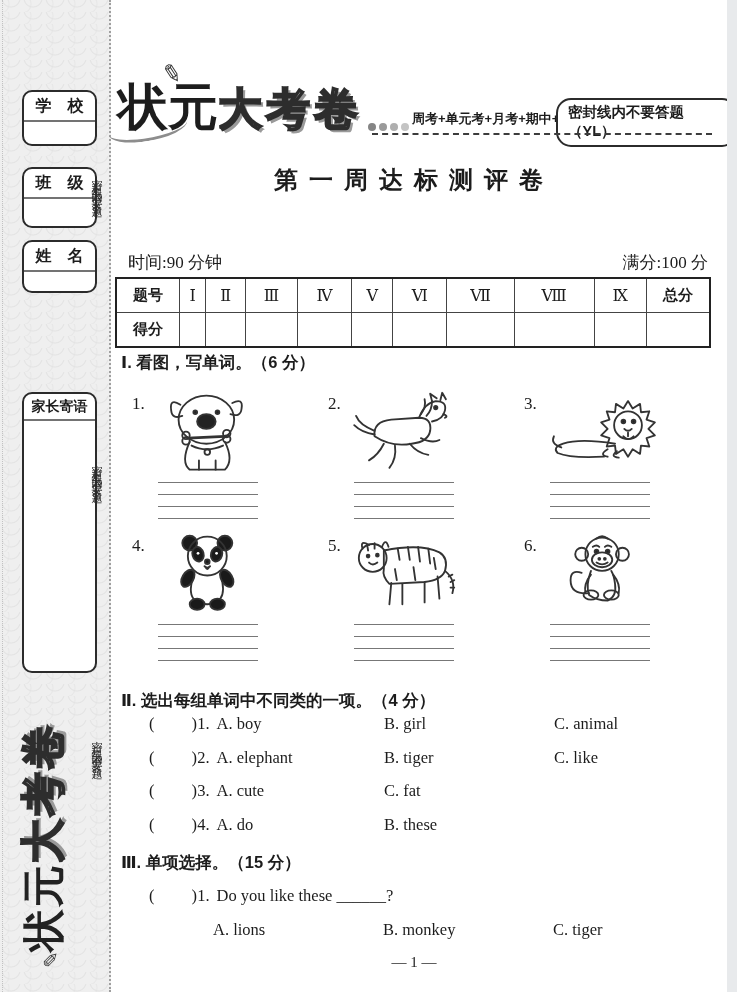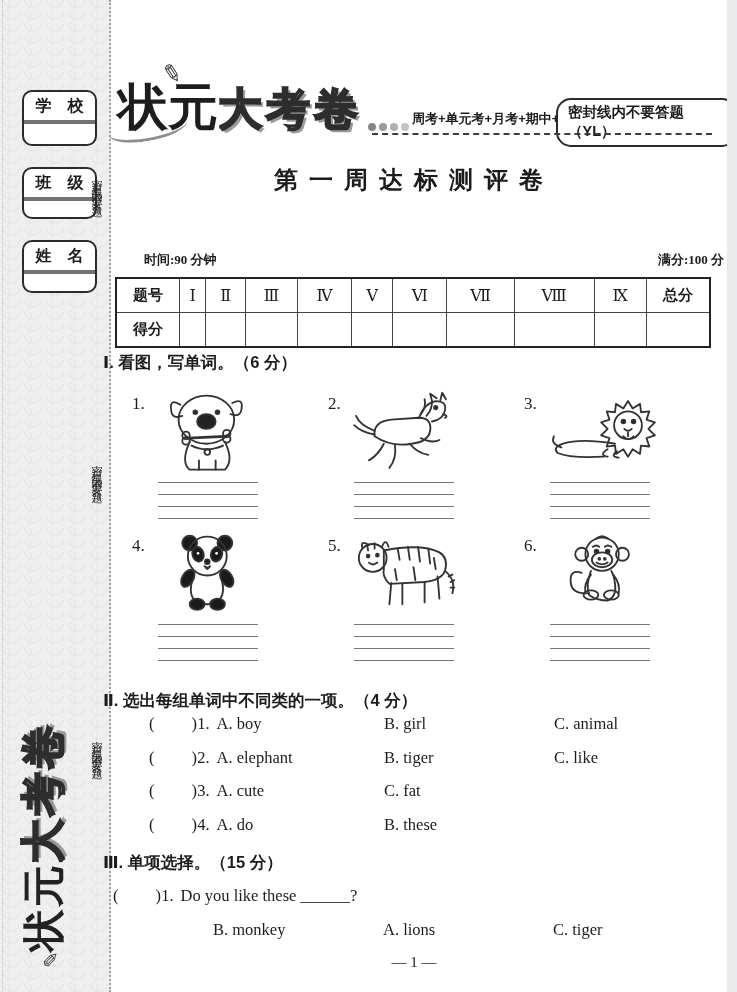--- a/index.html
+++ b/index.html
@@ -13,21 +13,21 @@
     background-image:
       radial-gradient(circle at 11px -2px, rgba(255,255,255,0) 8px, #e2e2e2 9px, rgba(255,255,255,0) 10px),
       radial-gradient(circle at 0px 4px, rgba(255,255,255,0) 8px, #e6e6e6 9px, rgba(255,255,255,0) 10px);
     background-size:22px 12px;
     border-right:2px dotted #9f9f9f;box-sizing:border-box;}
   .left-strip::before{content:"";position:absolute;left:2px;top:0;height:100%;border-left:1px dotted #c2c2c2;}
 
   .field-box{position:absolute;left:22px;width:75px;background:#fff;border:2px solid #2b2b2b;
     border-radius:10px;box-sizing:border-box;overflow:hidden;}
   .field-box .flabel{display:block;text-align:center;font-weight:bold;font-size:16px;
-    padding:4px 0 3px 0;border-bottom:4px solid #737373;}
+    padding:4px 0 3px 0;border-bottom:2px solid #737373;}
   .parents-box .flabel{font-size:14px;letter-spacing:0;}
 
   .seal-text{position:absolute;left:89px;writing-mode:vertical-rl;text-orientation:upright;
     font-size:11px;letter-spacing:4px;color:#2a2a2a;font-family:"Liberation Sans","DejaVu Sans",sans-serif;}
 
   .vertical-logo{position:absolute;left:14px;top:968px;transform:rotate(-90deg);
     transform-origin:0 0;white-space:nowrap;width:270px;}
   .vl-main{font-family:"Liberation Sans","DejaVu Sans",sans-serif;font-weight:900;
     font-size:42px;color:#222;letter-spacing:2px;}
   .vl-sub{font-family:"Liberation Sans","DejaVu Sans",sans-serif;font-weight:900;
@@ -51,69 +51,72 @@
   .edition{position:absolute;left:556px;top:98px;border:2px solid #2b2b2b;border-radius:15px;
     padding:3px 10px 4px 10px;font-size:14.5px;font-weight:bold;background:#fff;}
   .dashed-rule{position:absolute;left:372px;top:133px;width:340px;border-top:2px dashed #3c3c3c;}
 
   
   .title{position:absolute;left:111px;top:164px;width:606px;text-align:center;
     font-size:24px;font-weight:900;letter-spacing:11px;}
   .subtitle{position:absolute;left:111px;top:206px;width:606px;text-align:center;
     font-size:18px;font-weight:bold;}
   .meta{position:absolute;left:128px;top:251px;width:580px;display:flex;
-    justify-content:space-between;font-size:13px;font-weight:bold;margin-left:16px;}
+    justify-content:space-between;font-size:17px;font-weight:normal;}
 
   
   table.score{position:absolute;left:115px;top:277px;width:596px;border-collapse:collapse;
     border:2.5px solid #222;}
   table.score td{border:1.2px solid #444;height:31px;text-align:center;vertical-align:middle;
     font-size:16px;}
   table.score td.lbl{width:60px;font-weight:bold;font-size:15px;font-family:"Liberation Sans","DejaVu Sans",sans-serif;}
 
   
-  .sec-head{position:absolute;left:103px;font-size:16.5px;font-weight:bold;
+  .sec-head{position:absolute;left:121px;font-size:16.5px;font-weight:bold;
     font-family:"Liberation Sans","DejaVu Sans",sans-serif;}
   .items-row{position:absolute;left:126px;width:588px;display:grid;grid-template-columns:196px 196px 196px;}
   .item{position:relative;height:132px;}
   .inum{position:absolute;left:6px;top:4px;font-size:17px;}
   .fig{position:absolute;left:24px;top:0px;}
   .wlines{position:absolute;left:32px;top:92px;width:100px;}
   .wlines i{display:block;height:0;border-bottom:1.2px solid #777;margin-bottom:11px;}
   .wlines i:last-child{margin-bottom:0;}
 
   .qblock{position:absolute;left:113px;width:600px;}
   .qrow{display:grid;grid-template-columns:235px 170px 1fr;margin-left:36px;margin-bottom:13.5px;
     font-size:16.5px;}
   .bracket{white-space:pre;}
   .optA{margin-left:7px;}
-  .q-stem{font-size:16.5px;margin-bottom:14px;}
+  .q-stem{margin-left:36px;font-size:16.5px;margin-bottom:14px;}
   .opt-row{display:grid;grid-template-columns:170px 170px 1fr;margin-left:100px;font-size:16.5px;}
 
   .pageno{position:absolute;left:111px;top:954px;width:606px;text-align:center;font-size:15px;}
 
   .right-edge{position:absolute;right:0;top:0;width:10px;height:992px;background:#e8eaec;}
 
   svg.animal{stroke:#333;stroke-width:2;fill:none;stroke-linecap:round;stroke-linejoin:round;}
 </style>
 </head>
 <body>
 
 <div class="page">
 
   <div class="left-strip">
 
     <div class="field-box sans" style="top:90px;height:56px;">
       <span class="flabel">学　校</span>
     </div>
-    <div class="field-box sans" style="top:167px;height:52px;">
+    <div class="field-box sans" style="top:167px;height:61px;">
       <span class="flabel">班　级</span>
     </div>
     <div class="field-box sans" style="top:240px;height:53px;">
       <span class="flabel">姓　名</span>
+    </div>
+    <div class="field-box parents-box sans" style="top:392px;height:281px;">
+      <span class="flabel">家长寄语</span>
     </div>
 
     <div class="seal-text" style="top:170px;">密封线内不要答题</div>
     <div class="seal-text" style="top:456px;">密封线内不要答题</div>
     <div class="seal-text" style="top:732px;">密封线内不要答题</div>
 
     <div class="vertical-logo">
       <span class="vl-pencil">✎</span><span class="vl-main">状元</span><span class="vl-sub">大考卷</span>
     </div>
   </div>
@@ -335,22 +338,22 @@
       <span>B. these</span>
     </div>
   </div>
 
   <div class="sec-head" style="top:852px;">Ⅲ. 单项选择。（15 分）</div>
   <div class="qblock" style="top:886px;">
     <div class="q-stem">
       <span class="bracket">(         )</span><span>1.</span><span class="optA">Do you like these ______?</span>
     </div>
     <div class="opt-row">
+      <span>A. lions</span>
       <span>B. monkey</span>
-      <span>A. lions</span>
       <span>C. tiger</span>
     </div>
   </div>
 
   <div class="pageno">— 1 —</div>
 
   <div class="right-edge"></div>
 </div>
 
 </body></html>

